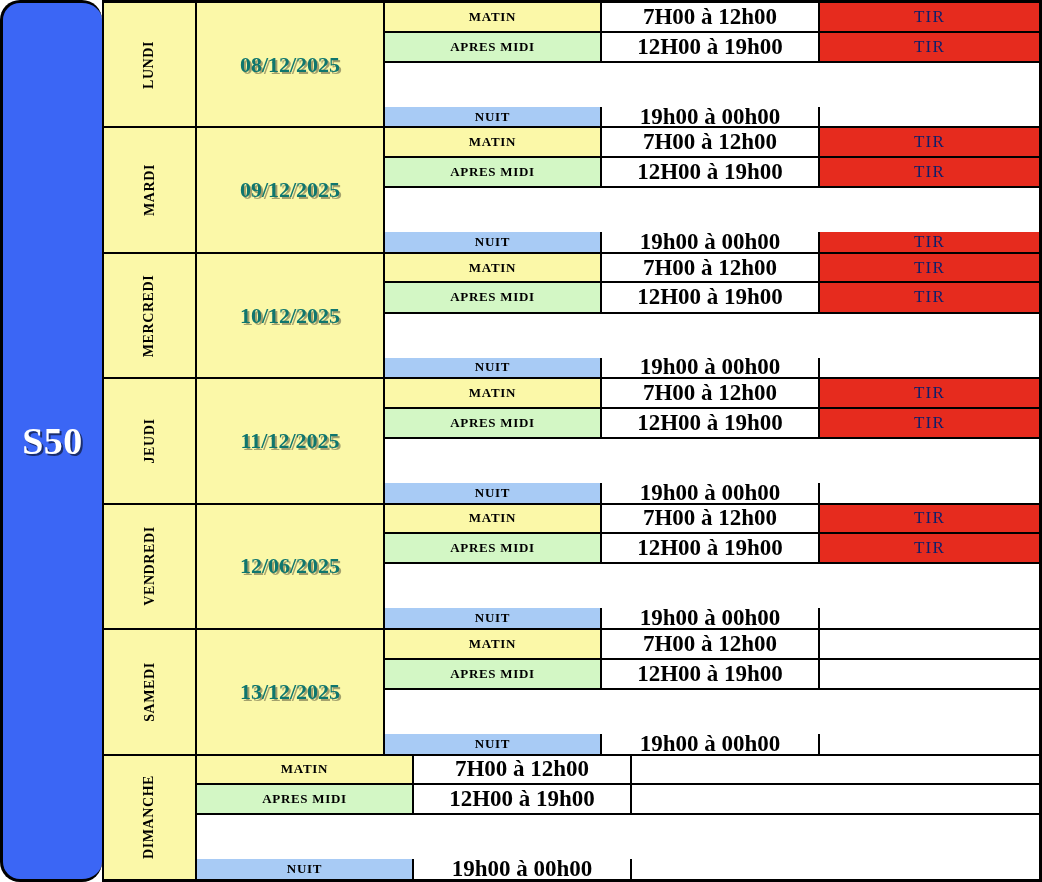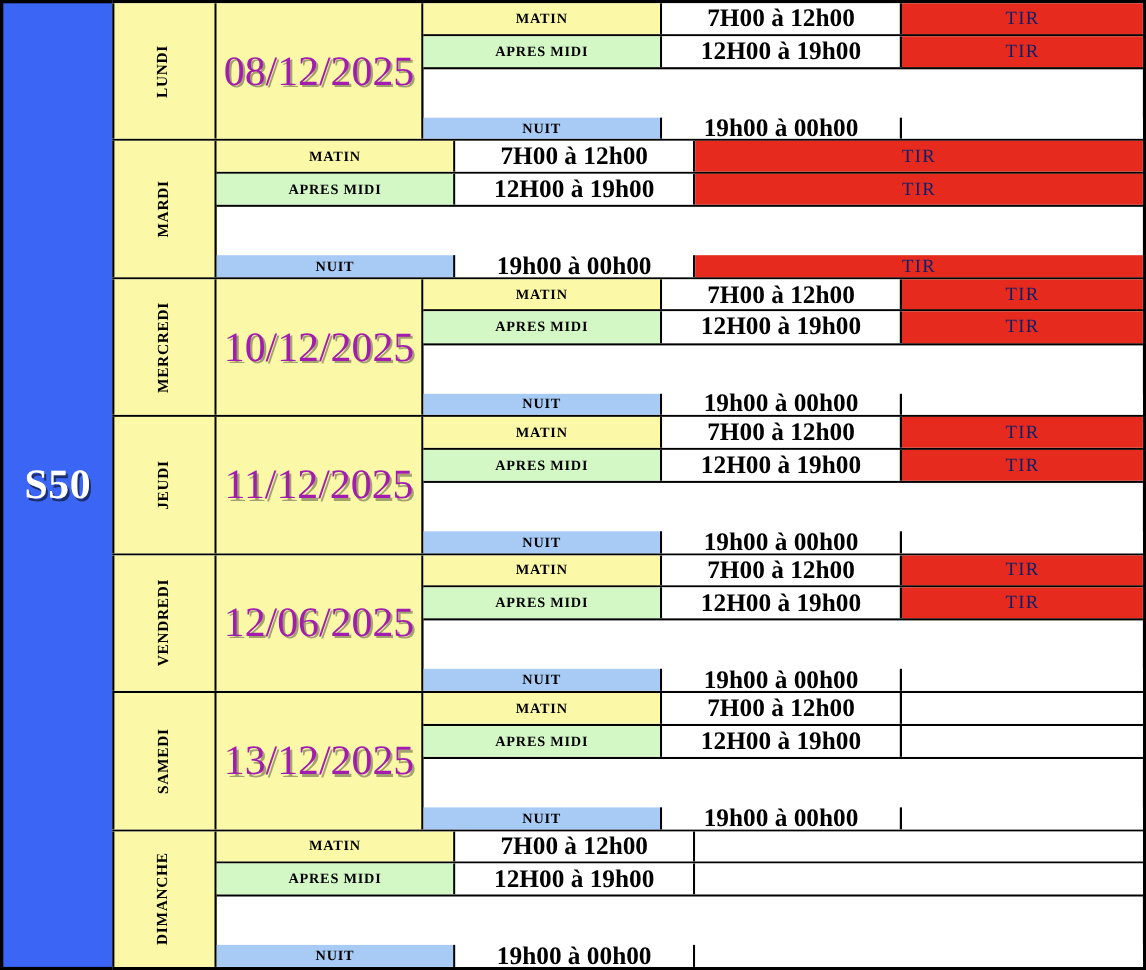--- a/index.html
+++ b/index.html
@@ -29,20 +29,21 @@
     width: 102px;
     min-width: 102px;
     background: #3B66F5;
     display: flex;
     align-items: center;
     justify-content: center;
     box-sizing: border-box;
     border-top: 3px solid #000;
     border-bottom: 3px solid #000;
     border-left: 3px solid #000;
+    border-radius: 20px;
   }
   .week-label {
     color: #ffffff;
     font-weight: bold;
     font-size: 38px;
     letter-spacing: 0.5px;
     text-shadow: 2px 2px 0 rgba(0,0,0,0.55);
     line-height: 1;
   }
 
@@ -94,23 +95,23 @@
     width: 188px;
     min-width: 188px;
     background: #FBF8A8;
     border-right: 2px solid #000;
     box-sizing: border-box;
     display: flex;
     align-items: center;
     justify-content: center;
   }
   .date-text {
-    font-weight: normal;
-    font-size: 38px;
-    color: #a21caf;
+    font-weight: bold;
+    font-size: 22px;
+    color: #0f766e;
     text-shadow: 2px 2px 0 rgba(0,0,0,0.35);
     white-space: nowrap;
   }
 
   
   .shifts-wrap {
     flex: 1 1 auto;
     display: flex;
     flex-direction: column;
     min-width: 0;
@@ -208,20 +209,23 @@
             <div class="shift-name c-nuit">NUIT</div>
             <div class="shift-hours">19h00 à 00h00</div>
             <div class="shift-tag"></div>
           </div>
         </div>
       </div>
       <div class="day-block">
         <div class="day-name-cell">
           <span class="day-name">MARDI</span>
         </div>
+        <div class="date-cell">
+          <span class="date-text">09/12/2025</span>
+        </div>
         <div class="shifts-wrap">
           <div class="shift-row matin">
             <div class="shift-name c-matin">MATIN</div>
             <div class="shift-hours">7H00 à 12h00</div>
             <div class="shift-tag filled">TIR</div>
           </div>
           <div class="shift-row apresmidi">
             <div class="shift-name c-apresmidi">APRES MIDI</div>
             <div class="shift-hours">12H00 à 19h00</div>
             <div class="shift-tag filled">TIR</div>

